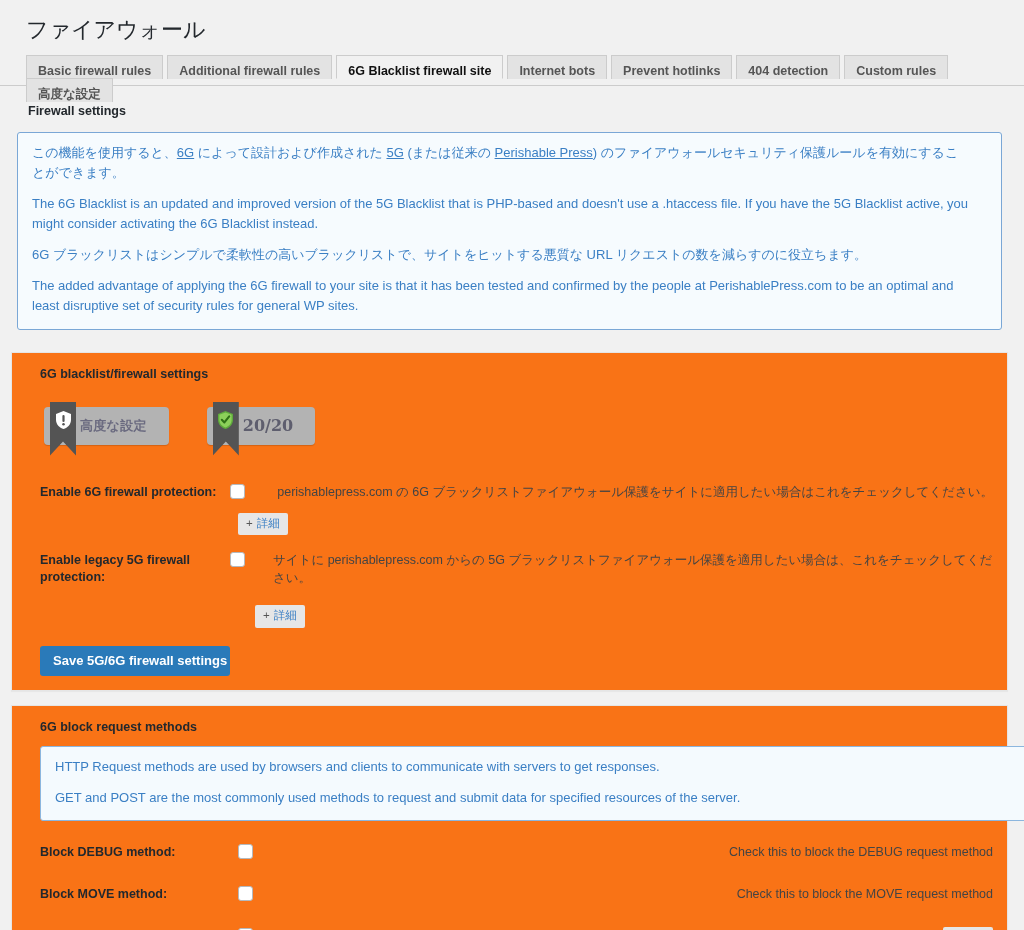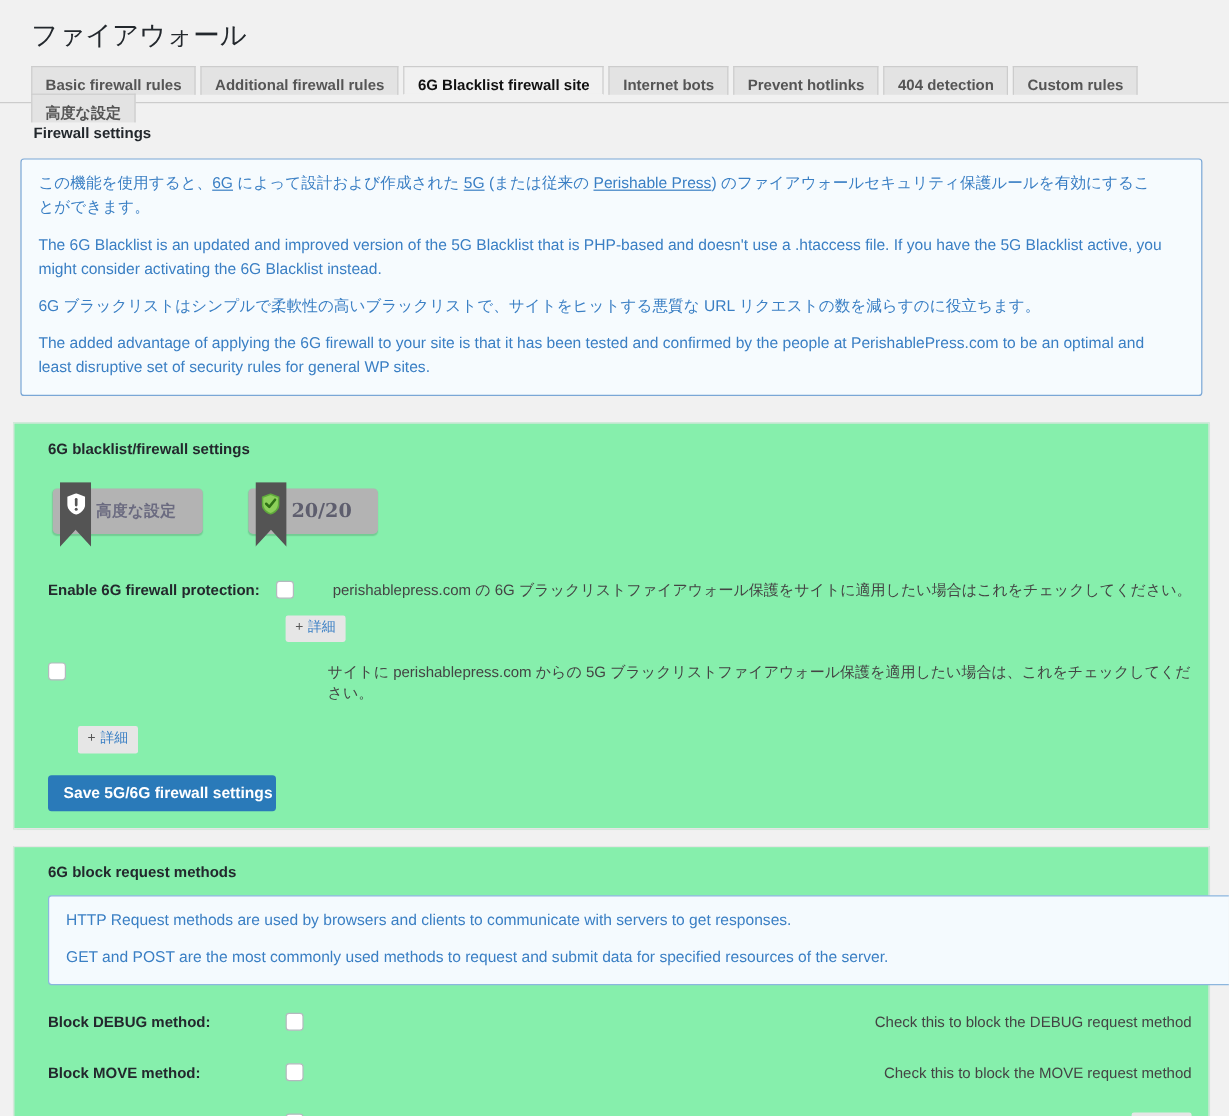--- a/index.html
+++ b/index.html
@@ -62,21 +62,21 @@
   .section-label {
     font-size: 12.5px;
     font-weight: bold;
     color: #23282d;
     padding: 18px 0 8px 28px;
     margin: 0;
   }
 
   
   .card {
-    background: #86efac;
+    background: #f97316;
     border: 1px solid #e5e5e5;
     box-shadow: 0 1px 1px rgba(0,0,0,.04);
     margin: 0 16px 14px 11px;
     padding: 12px 14px 14px 14px;
     box-sizing: border-box;
   }
   .card-title {
     font-size: 12.5px;
     font-weight: bold;
     color: #23282d;
@@ -283,20 +283,21 @@
   <div class="form-row">
     <div class="label">Enable 6G firewall protection:</div>
     <div class="field">
       <input type="checkbox" class="cbx" style="">
       <span class="cbx-text">perishablepress.com の 6G ブラックリストファイアウォール保護をサイトに適用したい場合はこれをチェックしてください。</span>
         <span class="more-btn"><span class="plus">+</span><span>詳細</span></span>
     </div>
   </div>
 
   <div class="form-row">
+    <div class="label">Enable legacy 5G firewall protection:</div>
     <div class="field">
       <input type="checkbox" class="cbx" style="">
       <span class="cbx-text">サイトに perishablepress.com からの 5G ブラックリストファイアウォール保護を適用したい場合は、これをチェックしてください。</span>
       <div class="more-wrap" style="flex-basis:100%;margin-left:25px;">
         <span class="more-btn" style="margin-left:0;"><span class="plus">+</span><span>詳細</span></span>
       </div>
     </div>
   </div>
 
   <button class="btn-primary">Save 5G/6G firewall settings</button>

